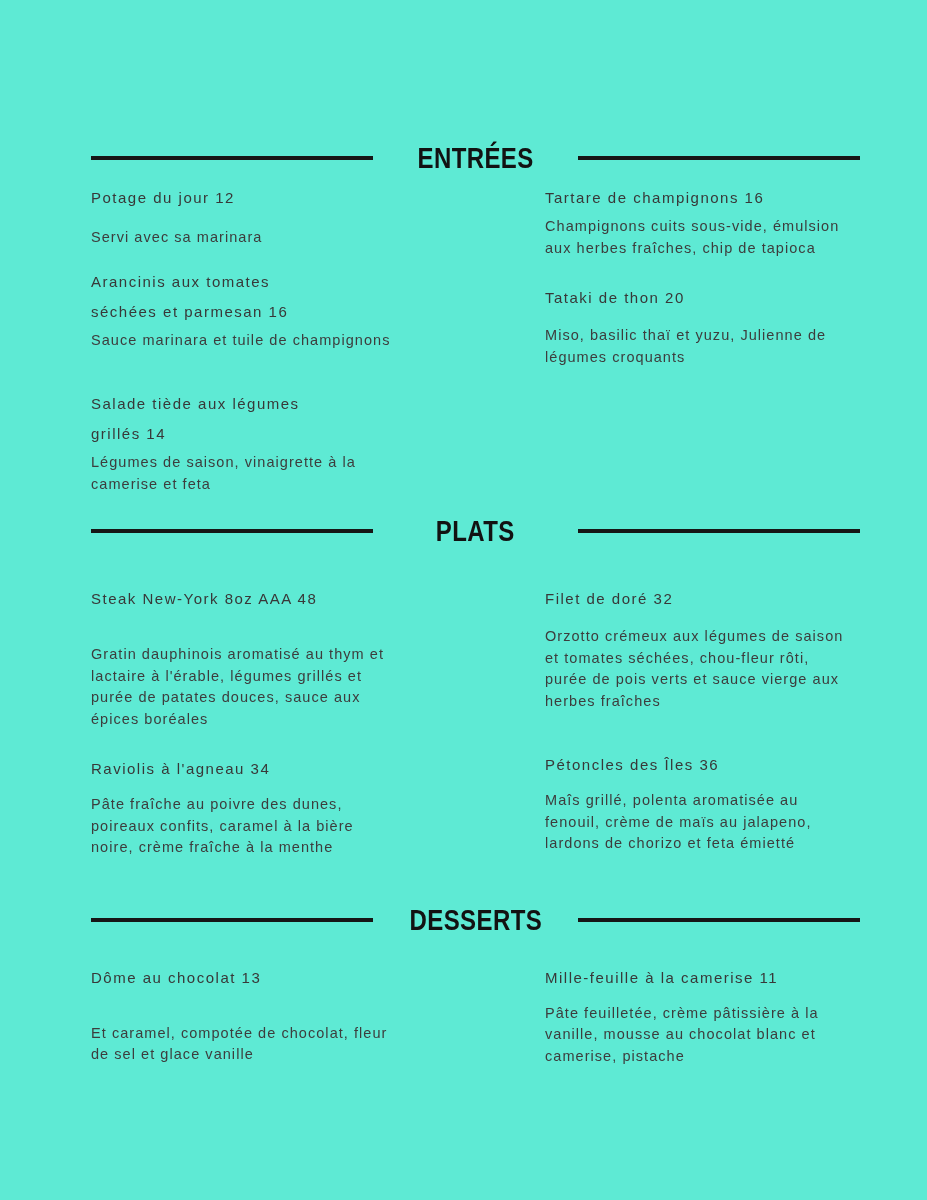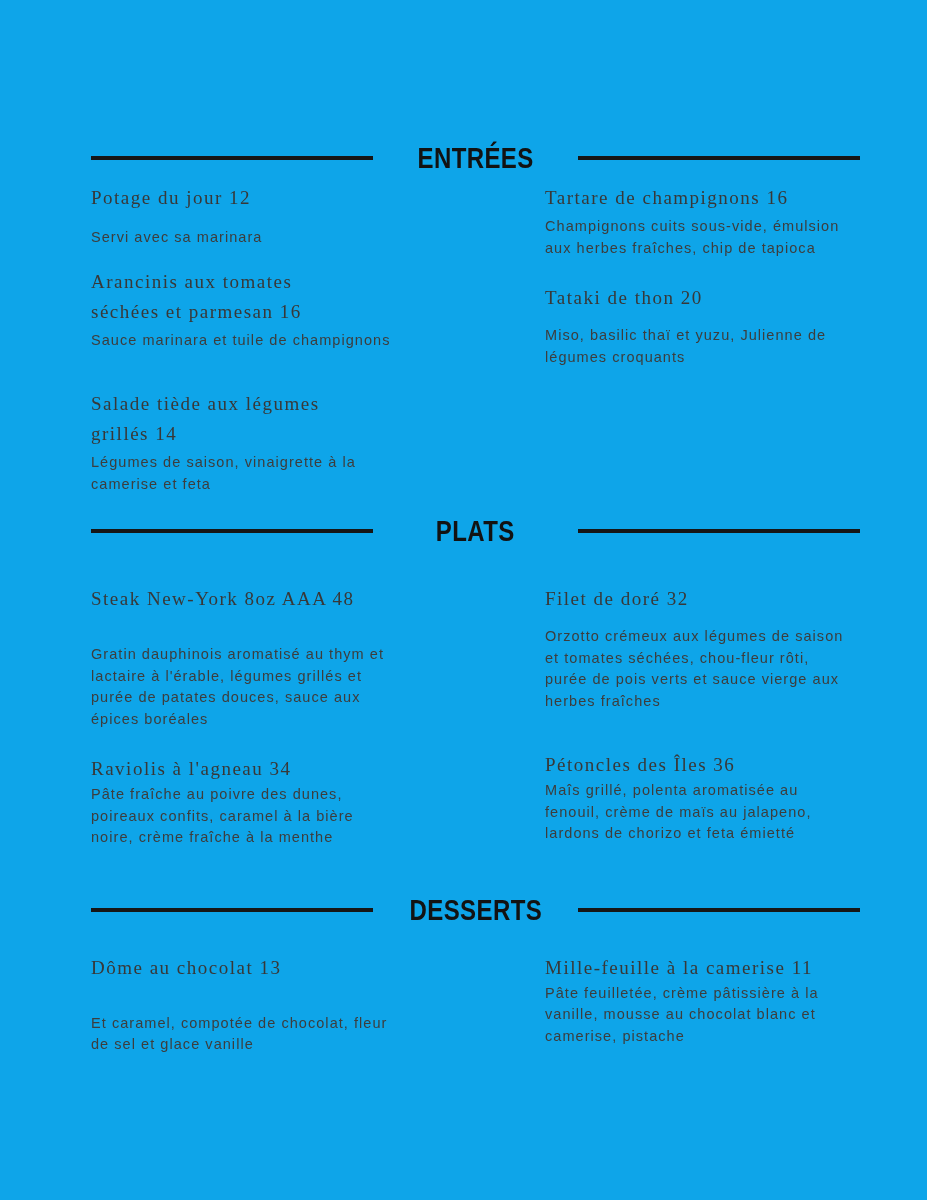--- a/index.html
+++ b/index.html
@@ -5,21 +5,21 @@
   html, body {
     margin: 0;
     padding: 0;
     background: #ffffff;
   }
   .page {
     position: relative;
     width: 927px;
     height: 1200px;
     box-sizing: border-box;
-    background: #0ea5e9;
+    background: #5eead4;
     padding: 143px 67px 0 91px;
     font-family: "Liberation Sans", "DejaVu Sans", sans-serif;
     overflow: hidden;
   }
   
   .sec-head {
     display: flex;
     align-items: center;
     height: 30px;
   }
@@ -56,36 +56,35 @@
     grid-template-columns: 454px 315px;
   }
   .col { min-width: 0; }
 
   
   .item { margin-bottom: 0; }
   .mb-s { margin-bottom: 18px; }
   .mb-m { margin-bottom: 24px; }
   .mb-l { margin-bottom: 38px; }
   .t {
-    font-size: 19px;
+    font-size: 15px;
     line-height: 30px;
     color: #383838;
     letter-spacing: 1.5px;
     white-space: pre;
-    font-family: Liberation Serif, serif;
   }
   .d {
     font-size: 14.5px;
     line-height: 21.5px;
     color: #3d3d3d;
     letter-spacing: 1.05px;
     white-space: pre;
   }
   .gap-xs { margin-top: 3px; }
-  .gap-s  { }
+  .gap-s  { margin-top: 10px; }
   .gap-m  { margin-top: 14px; }
   .gap-l  { margin-top: 12px; }
   .gap-xl { margin-top: 30px; }
 </style>
 </head>
 <body>
 
 <div class="page">
 
   <section class="sec-entrees">

